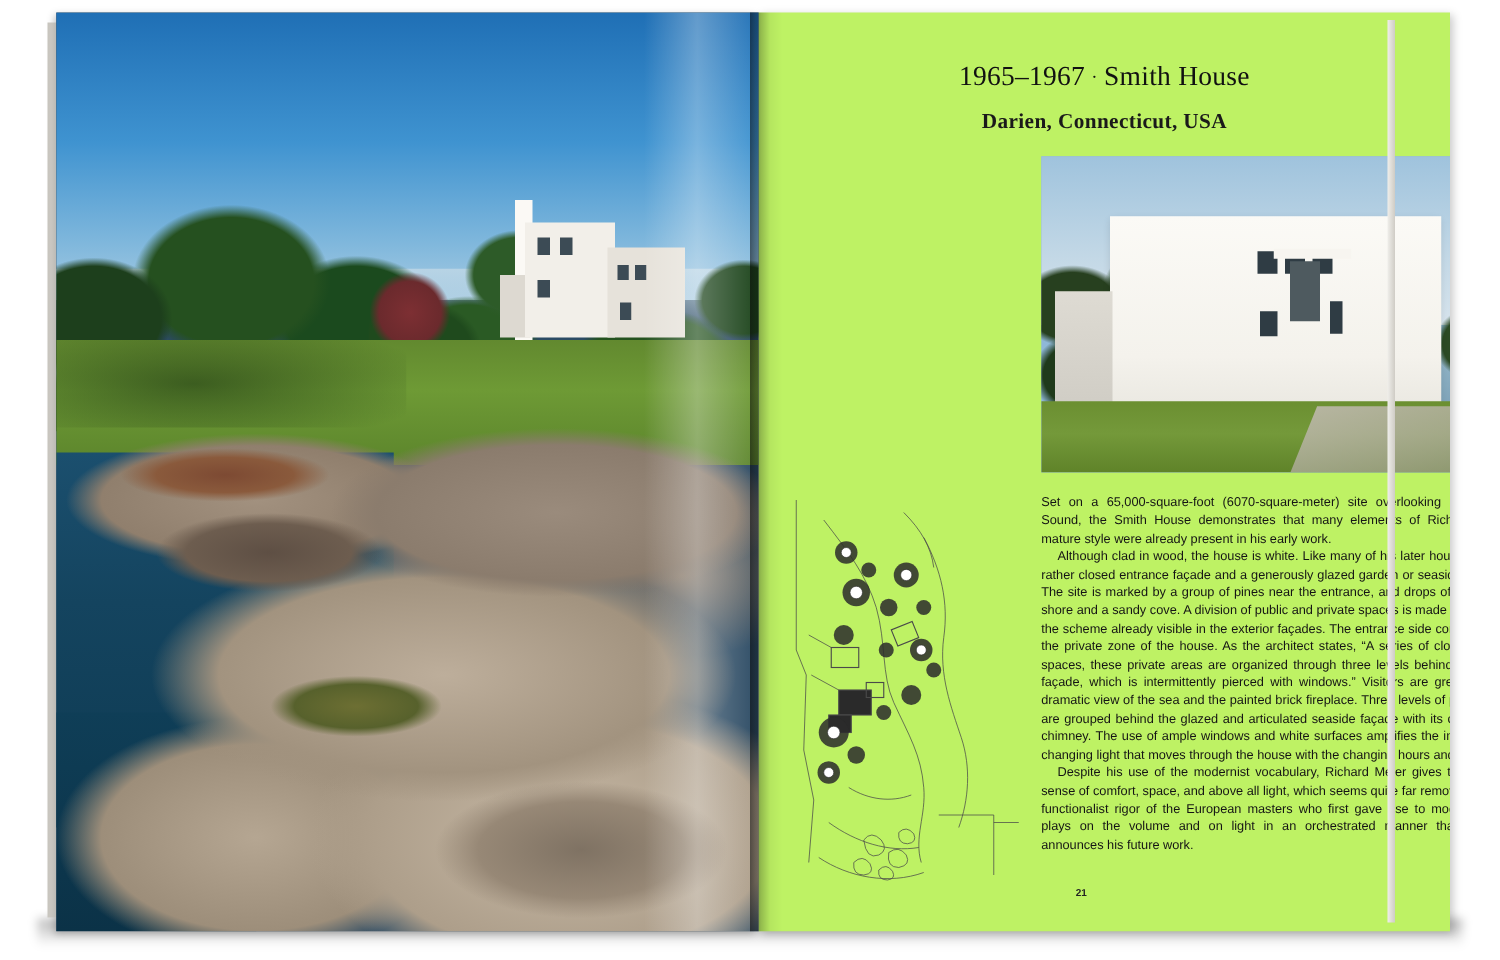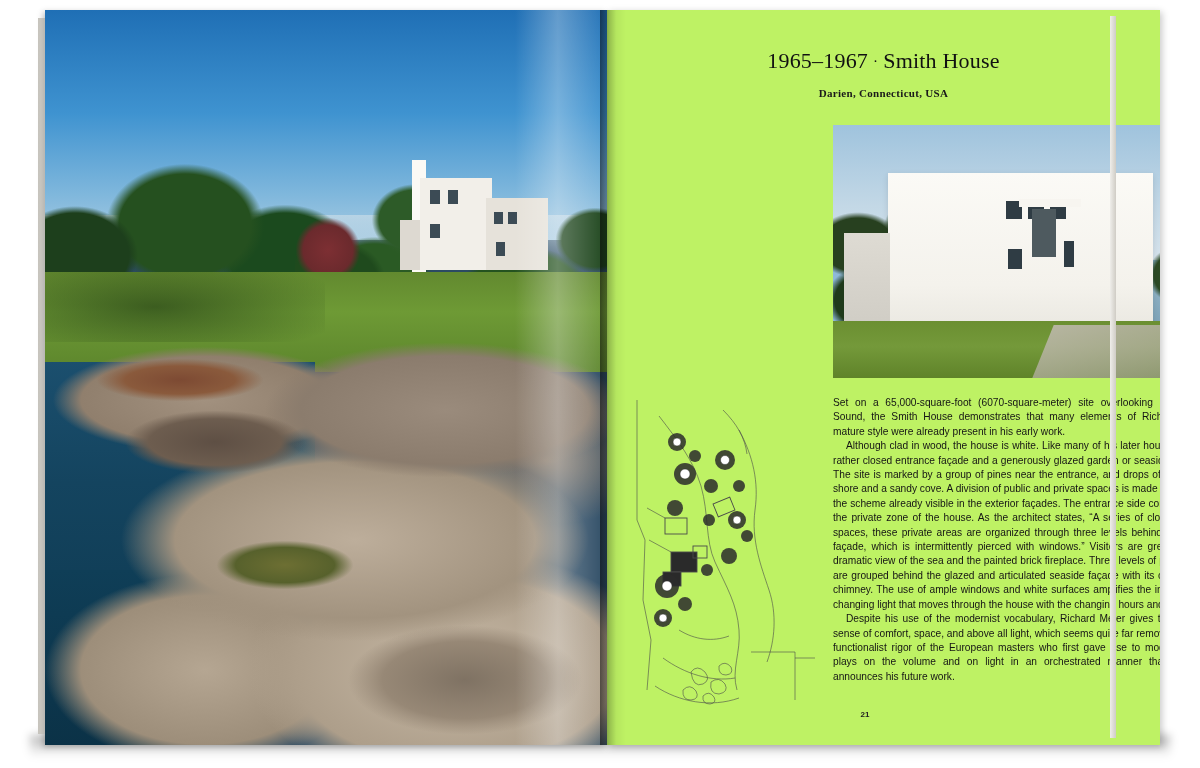--- a/index.html
+++ b/index.html
@@ -204,21 +204,21 @@
   }
   .headline .years { font-family: "Liberation Serif", serif; }
   .headline .dot { padding: 0 5px; font-size: 15px; vertical-align: 2px; }
 
   .subline {
     position: absolute;
     left: 0; top: 77px;
     width: 553px;
     text-align: center;
     font-family: "Liberation Serif", serif;
-    font-size: 11px;
+    font-size: 17px;
     font-weight: bold;
     color: #1a1a1a;
     letter-spacing: 0.3px;
   }
 
   
   .photo-right {
     position: absolute;
     left: 226px; top: 115px;
     width: 383px; height: 253px;

